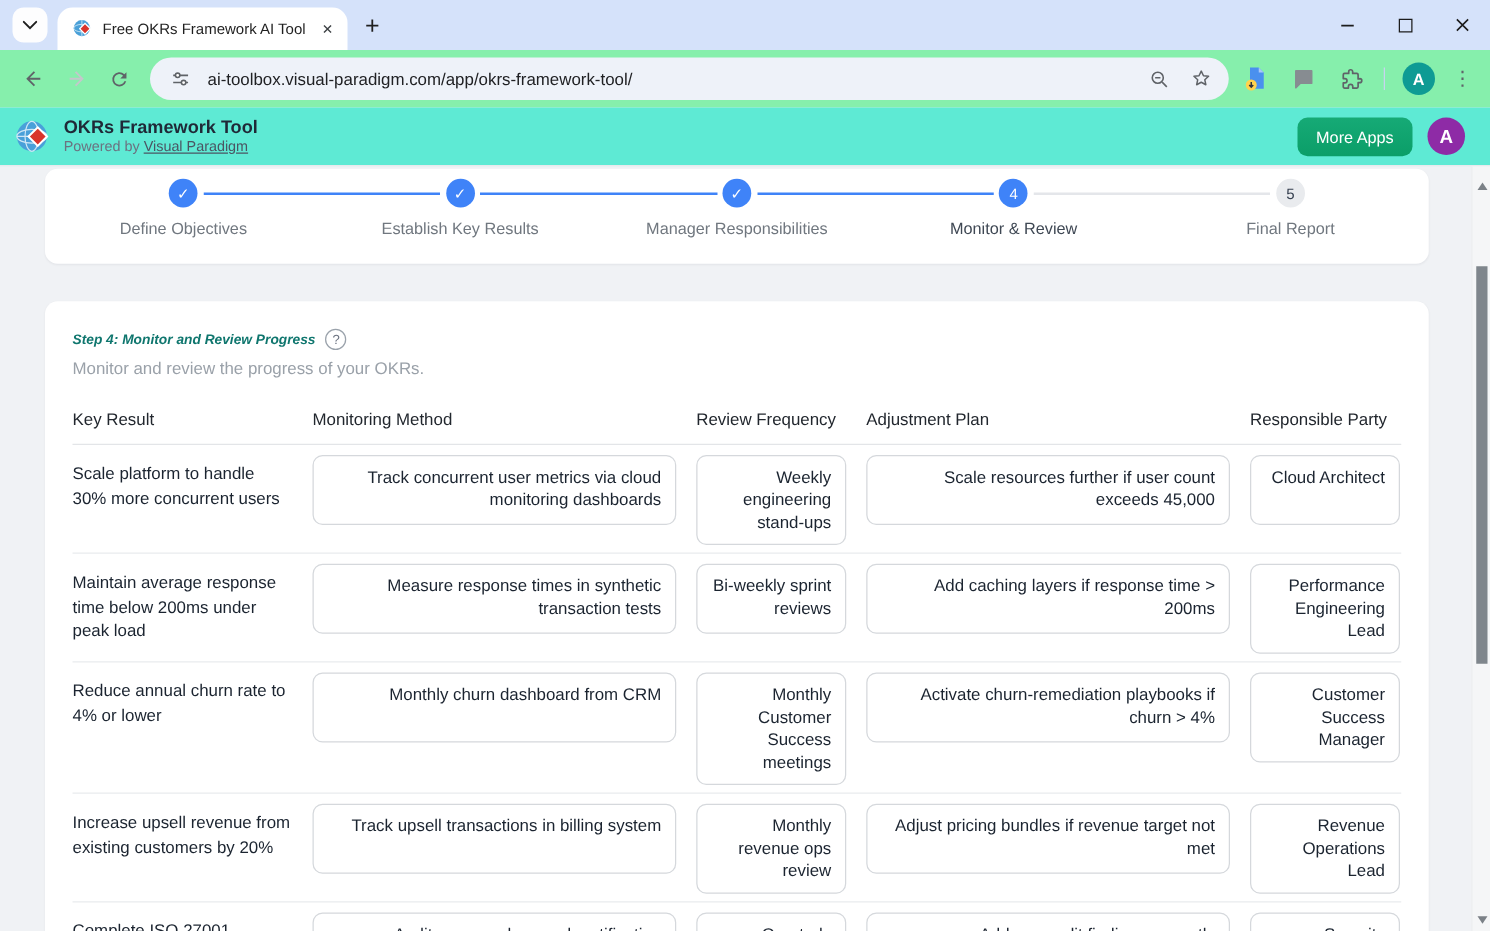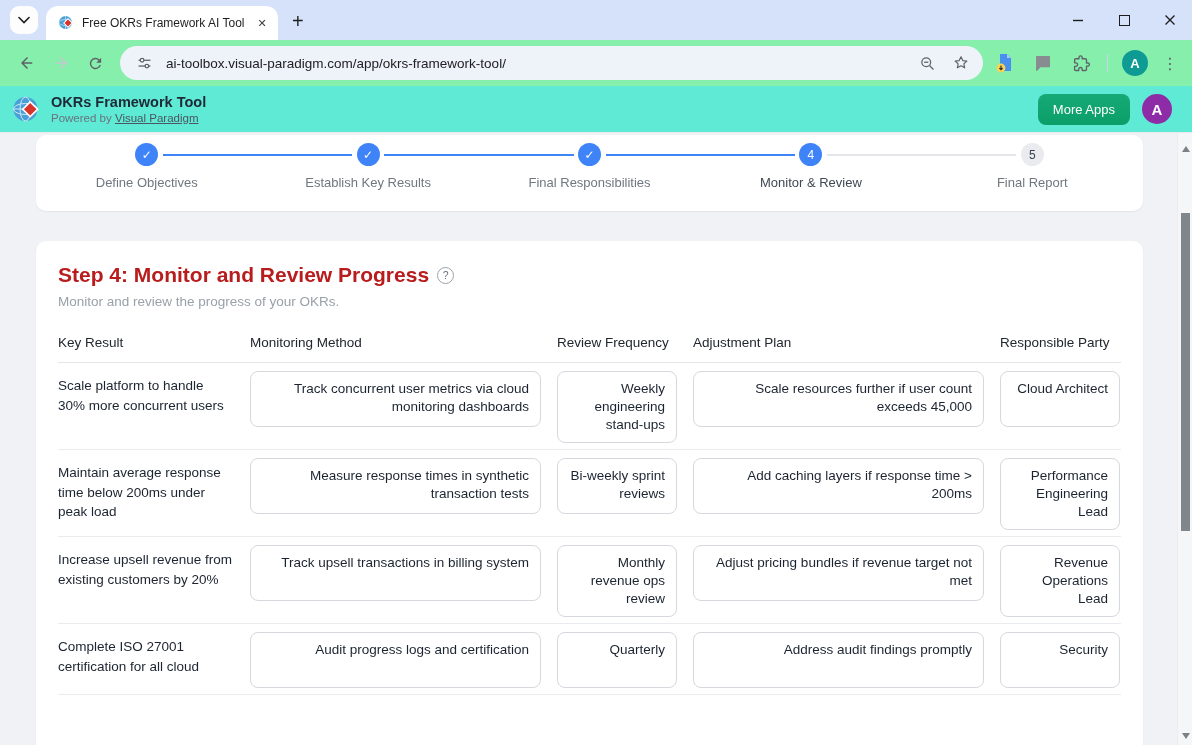--- a/index.html
+++ b/index.html
@@ -62,21 +62,21 @@
   .step.done .step-circle, .step.active .step-circle { background:#3f83f8; color:#fff; }
   .step.upcoming .step-circle { background:#e9ebee; color:#374151; }
   .step:not(:first-child)::before { content:""; position:absolute; top:11px; height:2px;
     left:calc(-50% + 16px); width:calc(100% - 32px); background:#3f83f8; }
   .step.upcoming::before { background:#e4e6ea; }
   .step-label { margin-top:9px; font-size:13px; color:#70777f; }
   .step.active .step-label { color:#3f4854; }
 
   
   .panel-title-row { display:flex; align-items:center; gap:8px; }
-  .panel-title { font-size:21px; font-weight:bold; color:#b91c1c; }
+  .panel-title { font-size:11px; font-weight:bold; color:#0f766e;font-style:italic; }
   .help-icon { width:17px; height:17px; border-radius:50%; border:1.5px solid #9aa2ab; color:#6b7280;
     font-size:10.5px; display:flex; align-items:center; justify-content:center; cursor:pointer; }
   .panel-subtitle { margin-top:7px; font-size:13.5px; color:#9aa1a9; }
 
   
   .tgrid { display:grid; grid-template-columns:176px 291px 120px 291px 120px; column-gap:16px; }
   .table-wrap { margin-top:26px; }
   .thead { padding-bottom:12px; border-bottom:1px solid #e3e5e8; }
   .th { font-size:13.5px; color:#22272e; }
   .trow { padding:8px 0 6px; border-bottom:1px solid #e9ebee; align-items:start; }
@@ -222,21 +222,21 @@
     <div class="step-label">Define Objectives</div>
   </div>
 
   <div class="step done">
     <div class="step-circle">✓</div>
     <div class="step-label">Establish Key Results</div>
   </div>
 
   <div class="step done">
     <div class="step-circle">✓</div>
-    <div class="step-label">Final Responsibilities</div>
+    <div class="step-label">Manager Responsibilities</div>
   </div>
 
   <div class="step active">
     <div class="step-circle">4</div>
     <div class="step-label">Monitor &amp; Review</div>
   </div>
 
   <div class="step upcoming">
     <div class="step-circle">5</div>
     <div class="step-label">Final Report</div>
@@ -273,20 +273,27 @@
   </div>
 
   <div class="tgrid trow">
     <div class="kr">Maintain average response time below 200ms under peak load</div>
     <div class="cell-box">Measure response times in synthetic transaction tests</div>
     <div class="cell-box">Bi-weekly sprint reviews</div>
     <div class="cell-box">Add caching layers if response time &gt; 200ms</div>
     <div class="cell-box">Performance Engineering Lead</div>
   </div>
 
+  <div class="tgrid trow">
+    <div class="kr">Reduce annual churn rate to 4% or lower</div>
+    <div class="cell-box">Monthly churn dashboard from CRM</div>
+    <div class="cell-box">Monthly Customer Success meetings</div>
+    <div class="cell-box">Activate churn-remediation playbooks if churn &gt; 4%</div>
+    <div class="cell-box">Customer Success Manager</div>
+  </div>
 
   <div class="tgrid trow">
     <div class="kr">Increase upsell revenue from existing customers by 20%</div>
     <div class="cell-box">Track upsell transactions in billing system</div>
     <div class="cell-box">Monthly revenue ops review</div>
     <div class="cell-box">Adjust pricing bundles if revenue target not met</div>
     <div class="cell-box">Revenue Operations Lead</div>
   </div>
 
   <div class="tgrid trow">

